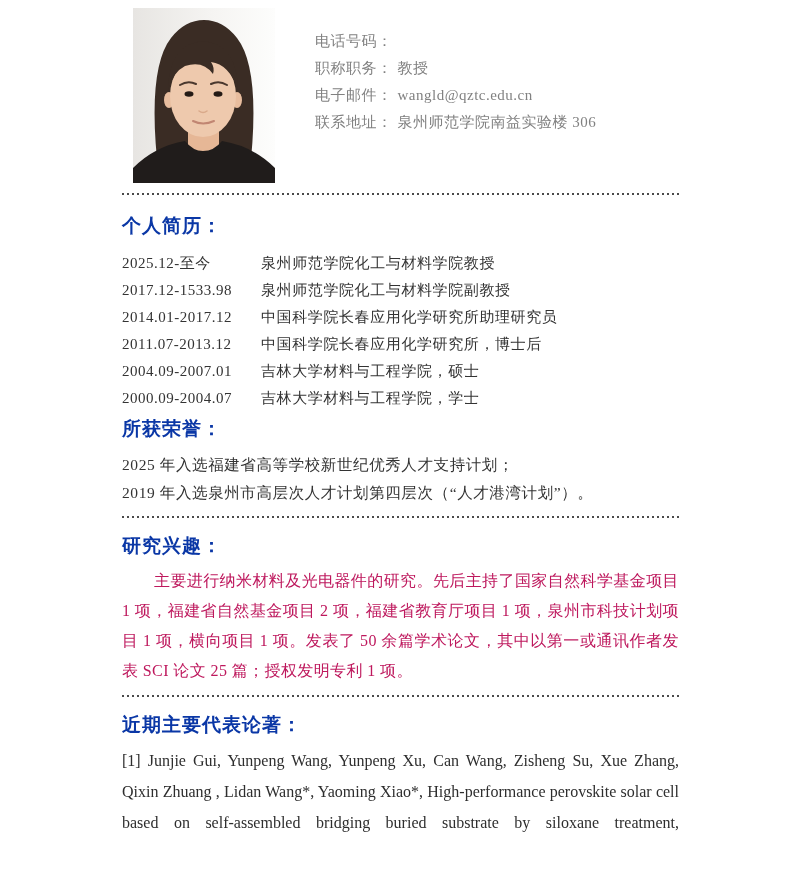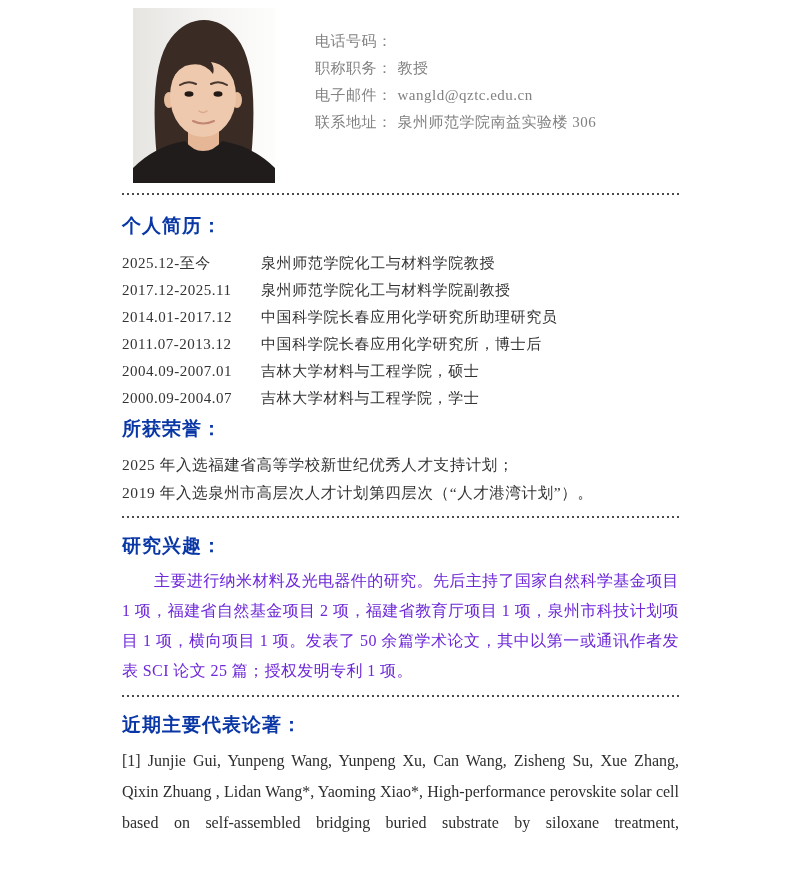--- a/index.html
+++ b/index.html
@@ -72,21 +72,21 @@
   .honor-list { margin-top: 11px; font-size: 15.5px; line-height: 28px; letter-spacing: 0.6px; }
 
   
   .interest-para {
     margin-top: 9px;
     font-size: 16px;
     line-height: 30px;
     text-align: justify;
     text-indent: 2em;
     letter-spacing: 0.4px;
-    color: #6d28d9;
+    color: #be185d;
   }
 
   
   .pub-para {
     margin-top: 9px;
     font-size: 16px;
     line-height: 31px;
     text-align: justify;
     text-align-last: justify;
     color: #2e2e2e;
@@ -142,21 +142,21 @@
 
   <div class="inner">
     <div class="dotted d1"></div>
 
     <div class="sec-title t1">个人简历：</div>
     <div class="resume-list">
       <div class="resume-row">
         <span class="resume-period">2025.12-至今</span><span>泉州师范学院化工与材料学院教授</span>
       </div>
       <div class="resume-row">
-        <span class="resume-period">2017.12-2025.11</span><span>泉州师范学院化工与材料学院副教授</span>
+        <span class="resume-period">2017.12-1533.98</span><span>泉州师范学院化工与材料学院副教授</span>
       </div>
       <div class="resume-row">
         <span class="resume-period">2014.01-2017.12</span><span>中国科学院长春应用化学研究所助理研究员</span>
       </div>
       <div class="resume-row">
         <span class="resume-period">2011.07-2013.12</span><span>中国科学院长春应用化学研究所，博士后</span>
       </div>
       <div class="resume-row">
         <span class="resume-period">2004.09-2007.01</span><span>吉林大学材料与工程学院，硕士</span>
       </div>

